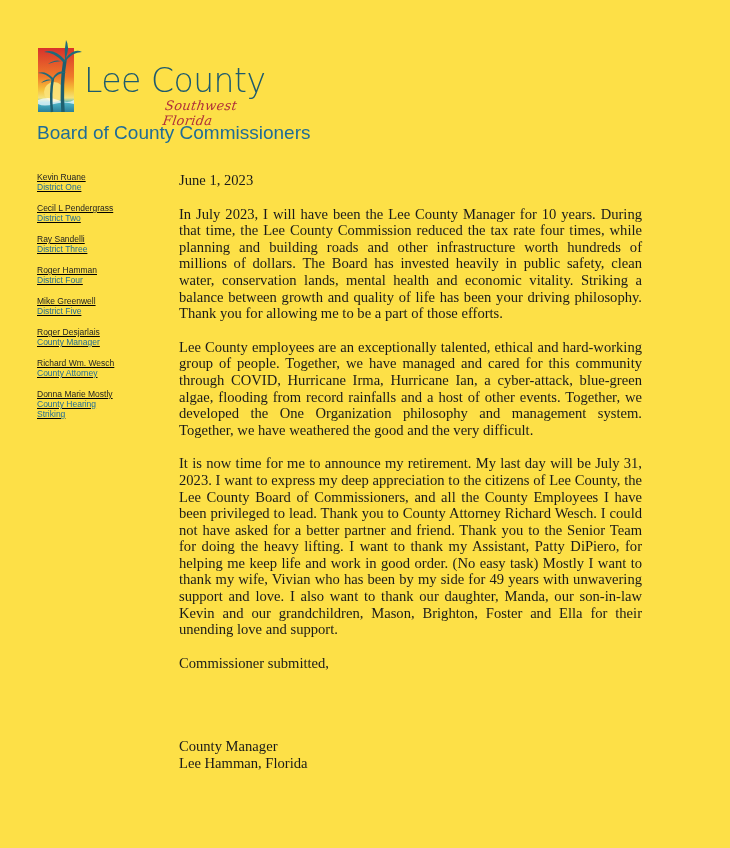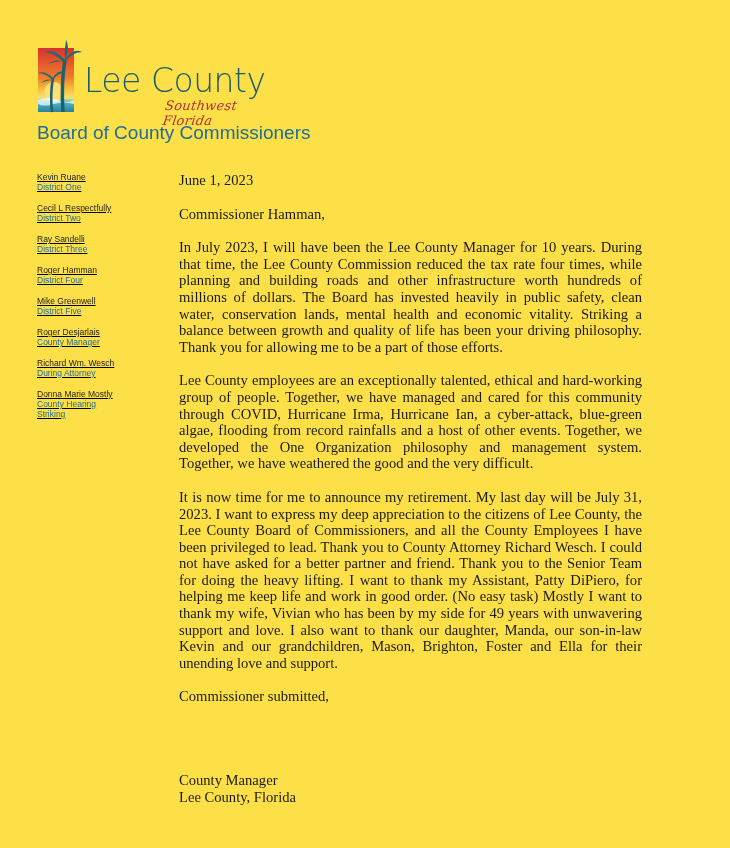--- a/index.html
+++ b/index.html
@@ -55,55 +55,54 @@
   </div>
 
   <div class="board">Board of County Commissioners</div>
 
   <div class="sidebar">
     <div class="member">
       <span class="member-name">Kevin Ruane</span>
       <span class="member-title">District One</span>
     </div>
     <div class="member">
-      <span class="member-name">Cecil L Respectfully</span>
+      <span class="member-name">Cecil L Pendergrass</span>
       <span class="member-title">District Two</span>
     </div>
     <div class="member">
       <span class="member-name">Ray Sandelli</span>
       <span class="member-title">District Three</span>
     </div>
     <div class="member">
       <span class="member-name">Roger Hamman</span>
       <span class="member-title">District Four</span>
     </div>
     <div class="member">
       <span class="member-name">Mike Greenwell</span>
       <span class="member-title">District Five</span>
     </div>
     <div class="member">
       <span class="member-name">Roger Desjarlais</span>
       <span class="member-title">County Manager</span>
     </div>
     <div class="member">
       <span class="member-name">Richard Wm. Wesch</span>
-      <span class="member-title">During Attorney</span>
+      <span class="member-title">County Attorney</span>
     </div>
     <div class="member" style="width:70px">
       <span class="member-name" style="white-space:nowrap">Donna Marie Mostly</span>
       <span class="member-title">County Hearing Striking</span>
     </div>
   </div>
 
   <div class="letter">
     <p class="date">June 1, 2023</p>
-    <p class="salutation">Commissioner Hamman,</p>
     <p class="para">In July 2023, I will have been the Lee County Manager for 10 years. During that time, the Lee County Commission reduced the tax rate four times, while planning and building roads and other infrastructure worth hundreds of millions of dollars. The Board has invested heavily in public safety, clean water, conservation lands, mental health and economic vitality. Striking a balance between growth and quality of life has been your driving philosophy. Thank you for allowing me to be a part of those efforts.</p>
     <p class="para">Lee County employees are an exceptionally talented, ethical and hard-working group of people. Together, we have managed and cared for this community through COVID, Hurricane Irma, Hurricane Ian, a cyber-attack, blue-green algae, flooding from record rainfalls and a host of other events. Together, we developed the One Organization philosophy and management system. Together, we have weathered the good and the very difficult.</p>
     <p class="para">It is now time for me to announce my retirement. My last day will be July 31, 2023. I want to express my deep appreciation to the citizens of Lee County, the Lee County Board of Commissioners, and all the County Employees I have been privileged to lead. Thank you to County Attorney Richard Wesch. I could not have asked for a better partner and friend. Thank you to the Senior Team for doing the heavy lifting. I want to thank my Assistant, Patty DiPiero, for helping me keep life and work in good order. (No easy task) Mostly I want to thank my wife, Vivian who has been by my side for 49 years with unwavering support and love. I also want to thank our daughter, Manda, our son-in-law Kevin and our grandchildren, Mason, Brighton, Foster and Ella for their unending love and support.</p>
     <p class="closing">Commissioner submitted,</p>
     <div class="sig">
       <span>County Manager</span>
-      <span>Lee County, Florida</span>
+      <span>Lee Hamman, Florida</span>
     </div>
   </div>
 
 </div>
 
 </body></html>

